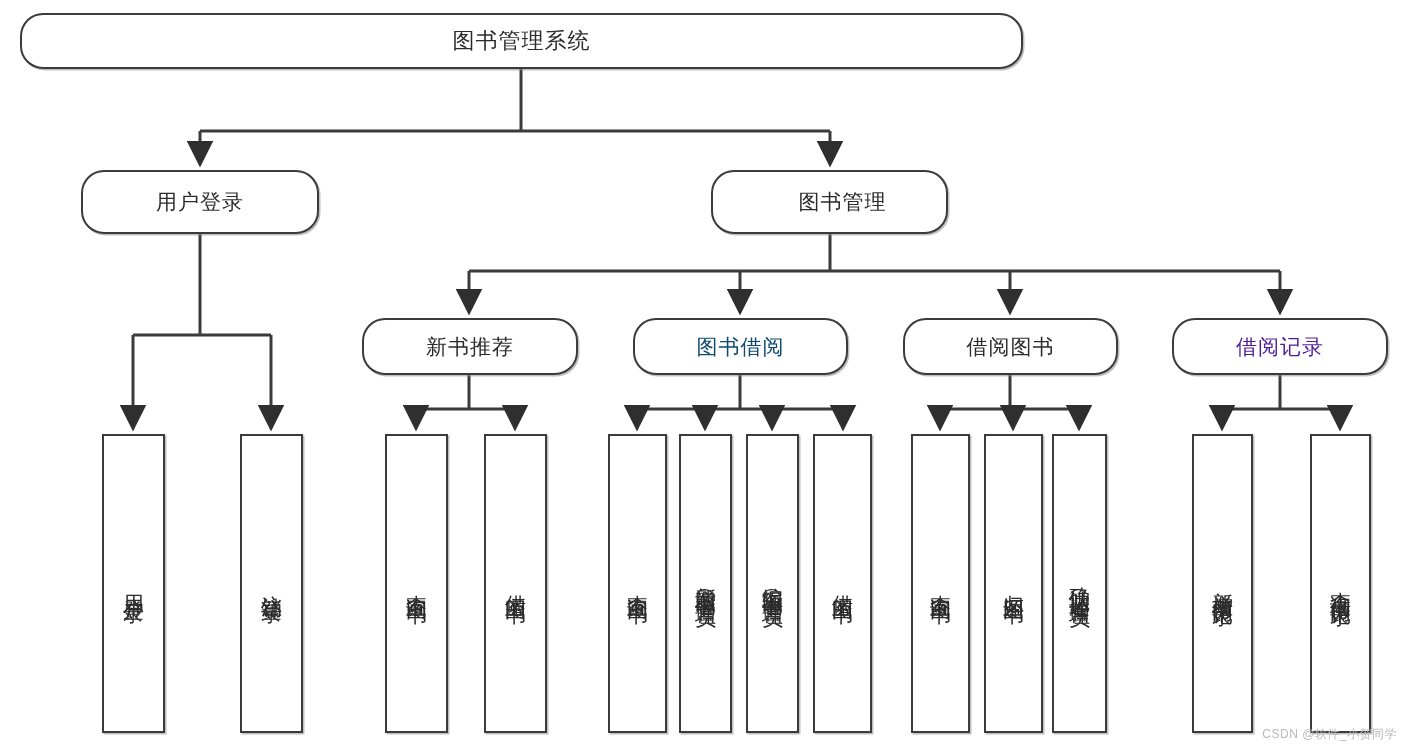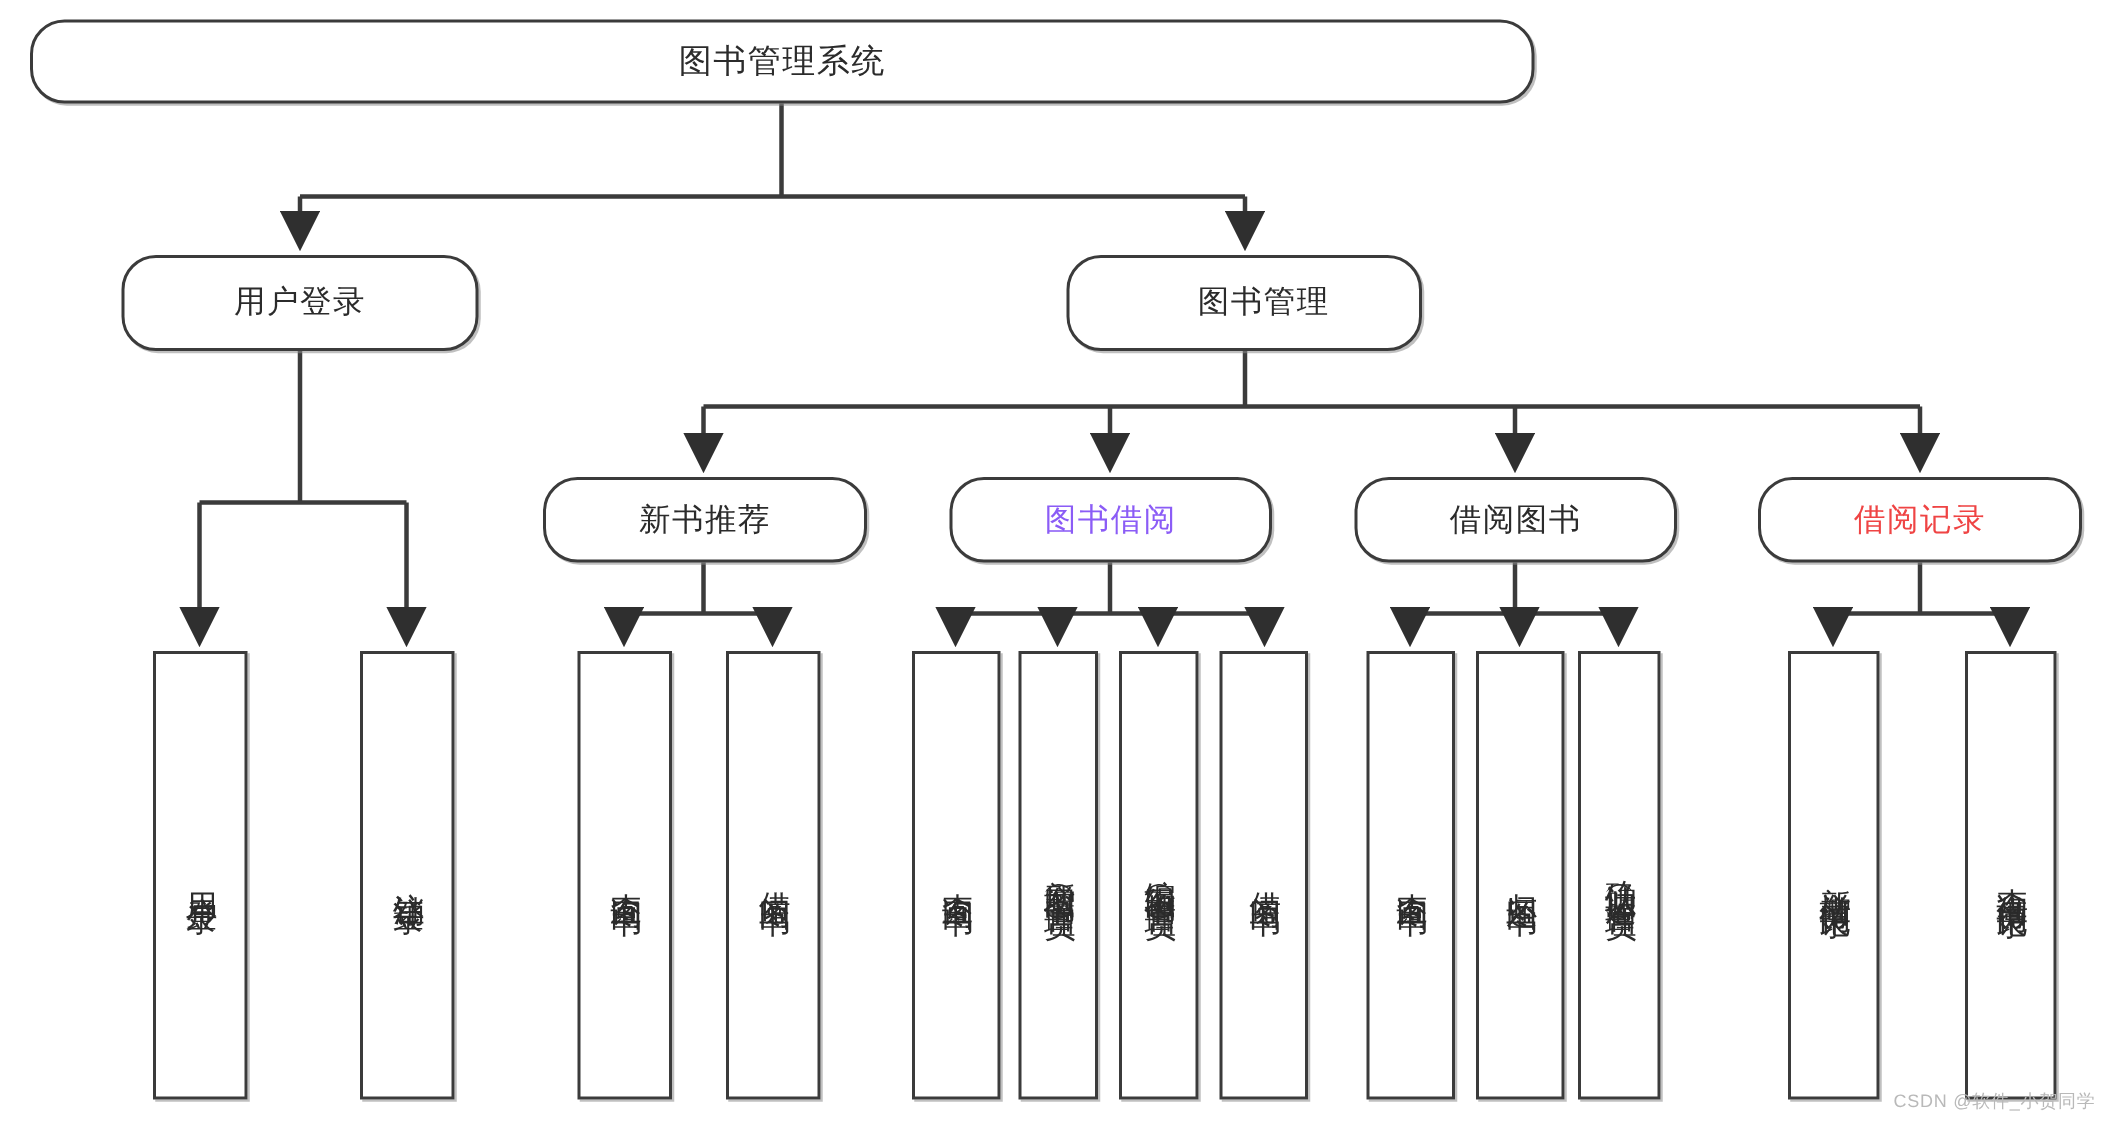--- a/index.html
+++ b/index.html
@@ -121,23 +121,23 @@
       <path d="M 1340 409 L 1340 427" marker-end="url(#arrow)"></path>
     </g>
   </svg>
 
   <div class="node horiz root" id="node-root" style="left: 20px; top: 13px; width: 1003px; height: 56px; border-color: rgb(59, 59, 59); background: rgb(255, 255, 255); color: rgb(43, 43, 43);">图书管理系统</div>
 
   <div class="node horiz" id="node-l1-0" style="left: 81px; top: 170px; width: 238px; height: 64px; border-color: rgb(59, 59, 59); background: rgb(255, 255, 255); color: rgb(43, 43, 43);">用户登录</div>
   <div class="node horiz" id="node-l1-1" style="left: 711px; top: 170px; width: 237px; height: 64px; border-color: rgb(59, 59, 59); background: rgb(255, 255, 255); color: rgb(43, 43, 43); padding-left: 32px;">图书管理</div>
 
   <div class="node horiz" id="node-l2-0" style="left: 362px; top: 318px; width: 216px; height: 57px; border-color: rgb(59, 59, 59); background: rgb(255, 255, 255); color: rgb(43, 43, 43);">新书推荐</div>
-  <div class="node horiz" id="node-l2-1" style="left: 633px; top: 318px; width: 215px; height: 57px; border-color: rgb(59, 59, 59); background: rgb(255, 255, 255); color: #8b5cf6;">图书借阅</div>
+  <div class="node horiz" id="node-l2-1" style="left: 633px; top: 318px; width: 215px; height: 57px; border-color: rgb(59, 59, 59); background: rgb(255, 255, 255); color: #0c4a6e;">图书借阅</div>
   <div class="node horiz" id="node-l2-2" style="left: 903px; top: 318px; width: 215px; height: 57px; border-color: rgb(59, 59, 59); background: rgb(255, 255, 255); color: rgb(43, 43, 43);">借阅图书</div>
-  <div class="node horiz" id="node-l2-3" style="left: 1172px; top: 318px; width: 216px; height: 57px; border-color: rgb(59, 59, 59); background: rgb(255, 255, 255); color: #ef4444; text-align: center;">借阅记录</div>
+  <div class="node horiz" id="node-l2-3" style="left: 1172px; top: 318px; width: 216px; height: 57px; border-color: rgb(59, 59, 59); background: rgb(255, 255, 255); color: #4c1d95; text-align: center;">借阅记录</div>
 
   <div class="node vert" id="node-leaf-0" style="left: 102px; top: 434px; width: 63px; height: 299px; border-color: rgb(59, 59, 59); background: rgb(255, 255, 255); color: rgb(43, 43, 43);">用户登录</div>
   <div class="node vert" id="node-leaf-1" style="left: 240px; top: 434px; width: 63px; height: 299px; border-color: rgb(59, 59, 59); background: rgb(255, 255, 255); color: rgb(43, 43, 43);">注销登录</div>
   <div class="node vert" id="node-leaf-2" style="left: 385px; top: 434px; width: 63px; height: 299px; border-color: rgb(59, 59, 59); background: rgb(255, 255, 255); color: rgb(43, 43, 43);">查询图书</div>
   <div class="node vert" id="node-leaf-3" style="left: 484px; top: 434px; width: 63px; height: 299px; border-color: rgb(59, 59, 59); background: rgb(255, 255, 255); color: rgb(43, 43, 43);">借阅图书</div>
   <div class="node vert" id="node-leaf-4" style="left: 608px; top: 434px; width: 59px; height: 299px; border-color: rgb(59, 59, 59); background: rgb(255, 255, 255); color: rgb(43, 43, 43);">查询图书</div>
   <div class="node vert" id="node-leaf-5" style="left: 679px; top: 434px; width: 53px; height: 299px; border-color: rgb(59, 59, 59); background: rgb(255, 255, 255); color: rgb(43, 43, 43);">新增图书（管理员）</div>
   <div class="node vert" id="node-leaf-6" style="left: 746px; top: 434px; width: 53px; height: 299px; border-color: rgb(59, 59, 59); background: rgb(255, 255, 255); color: rgb(43, 43, 43);">编辑图书（管理员）</div>
   <div class="node vert" id="node-leaf-7" style="left: 813px; top: 434px; width: 59px; height: 299px; border-color: rgb(59, 59, 59); background: rgb(255, 255, 255); color: rgb(43, 43, 43);">借阅图书</div>
   <div class="node vert" id="node-leaf-8" style="left: 911px; top: 434px; width: 59px; height: 299px; border-color: rgb(59, 59, 59); background: rgb(255, 255, 255); color: rgb(43, 43, 43);">查询图书</div>

